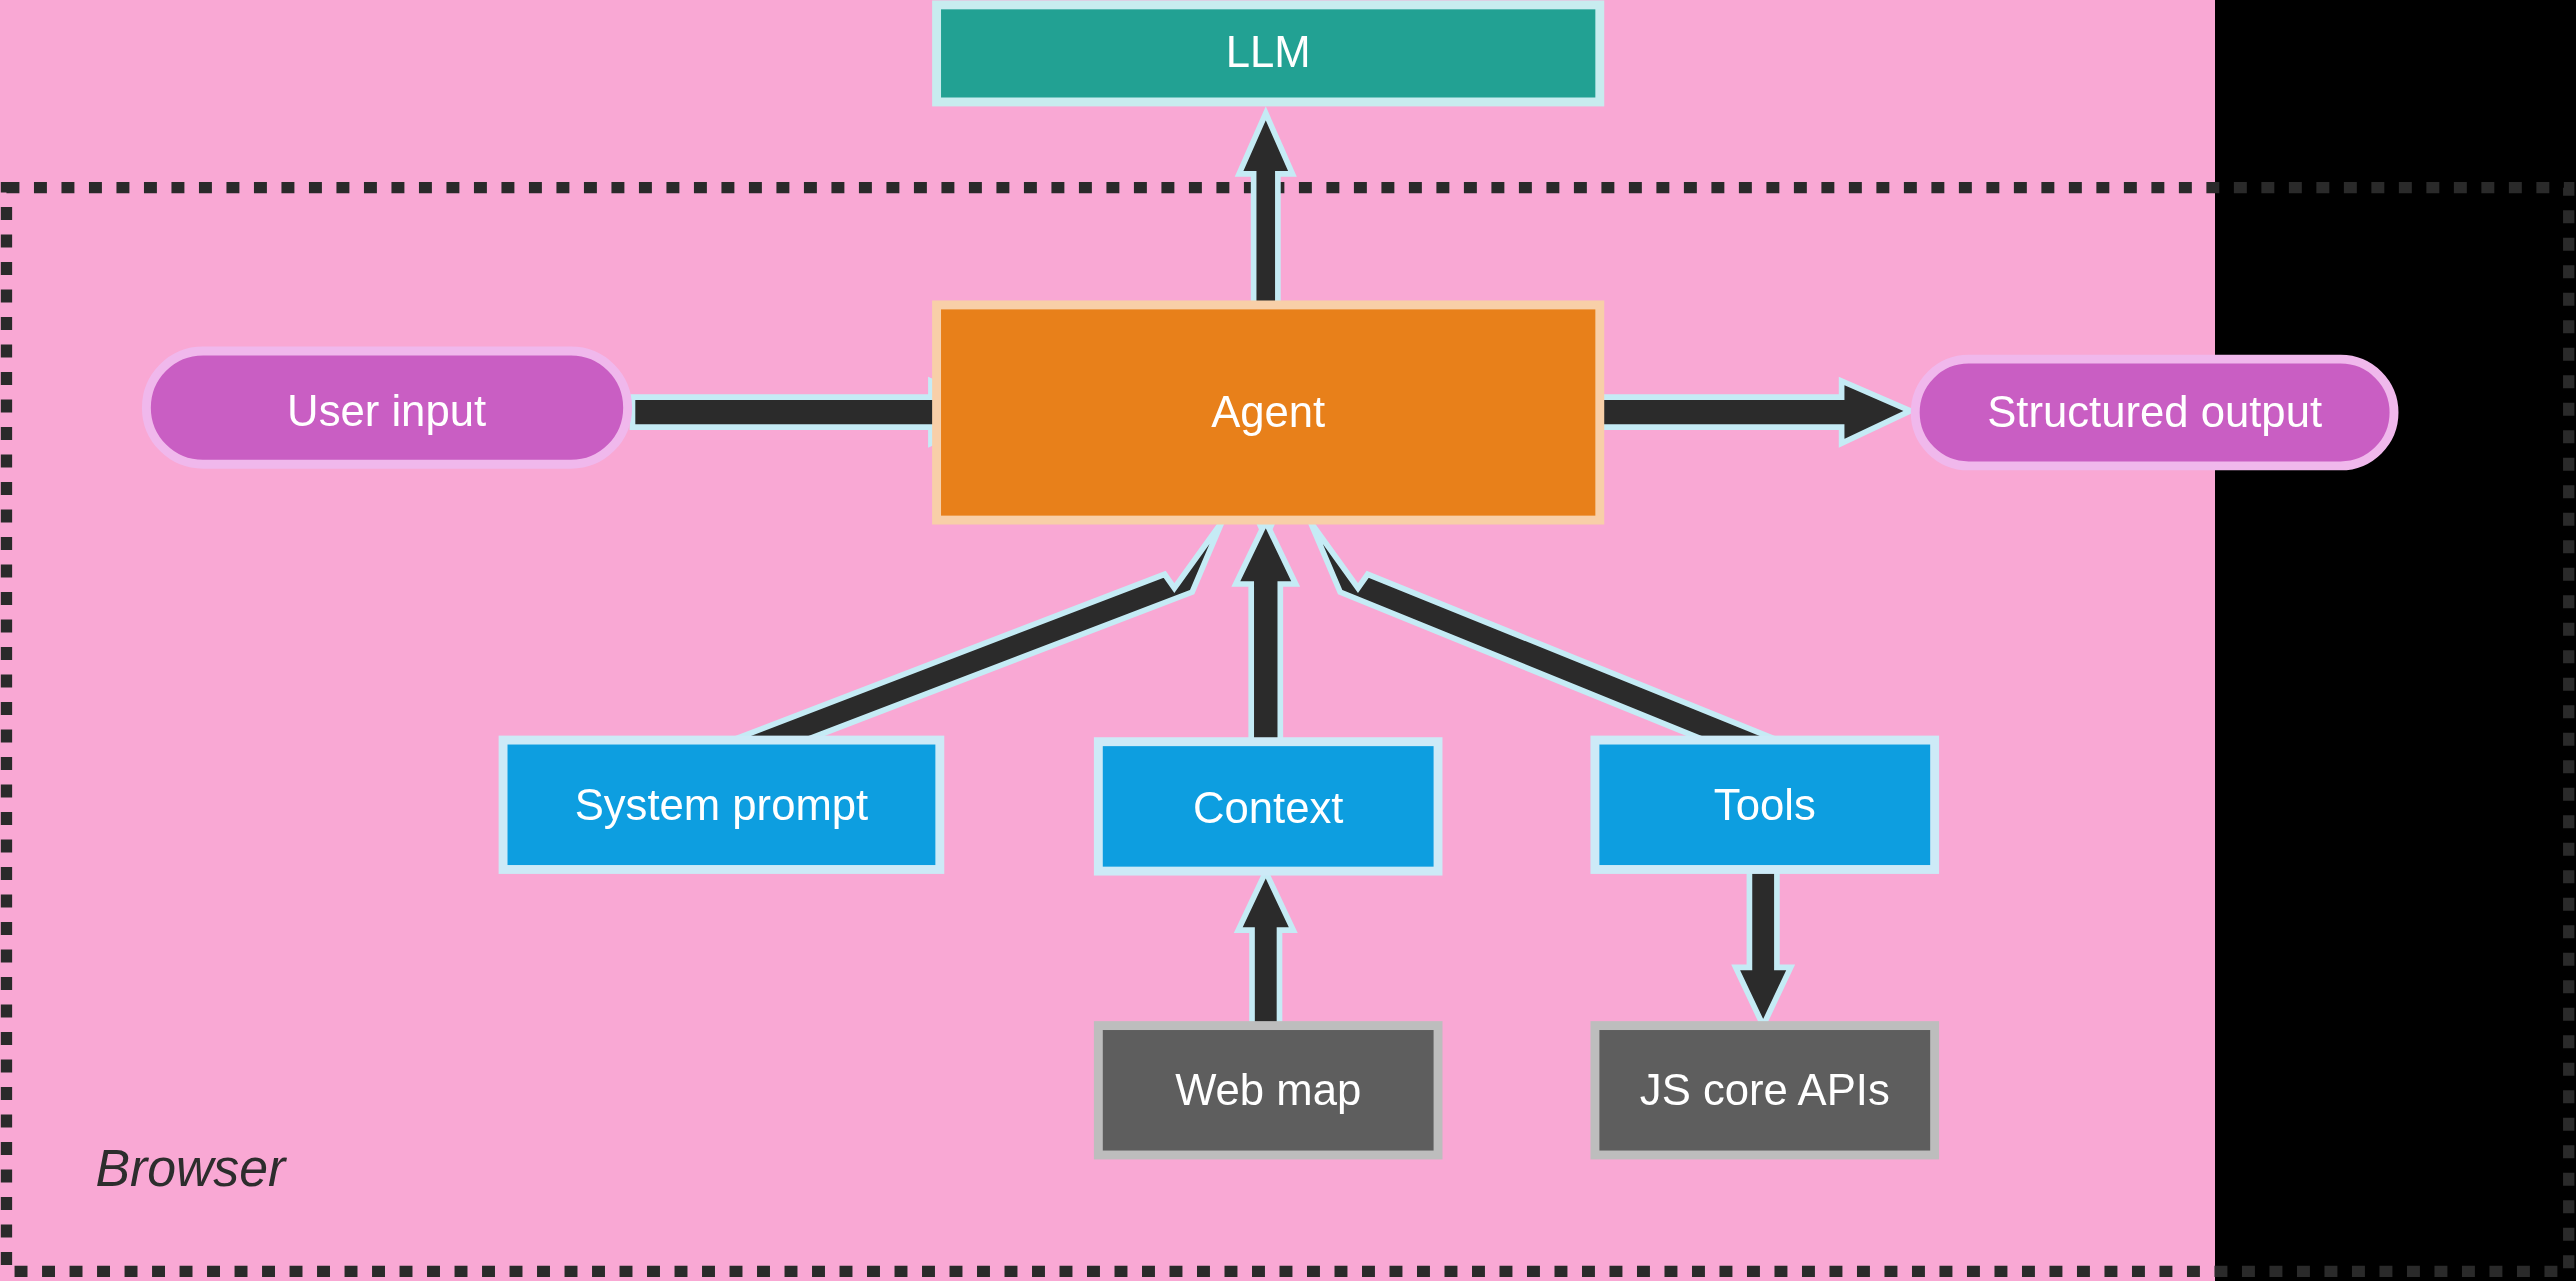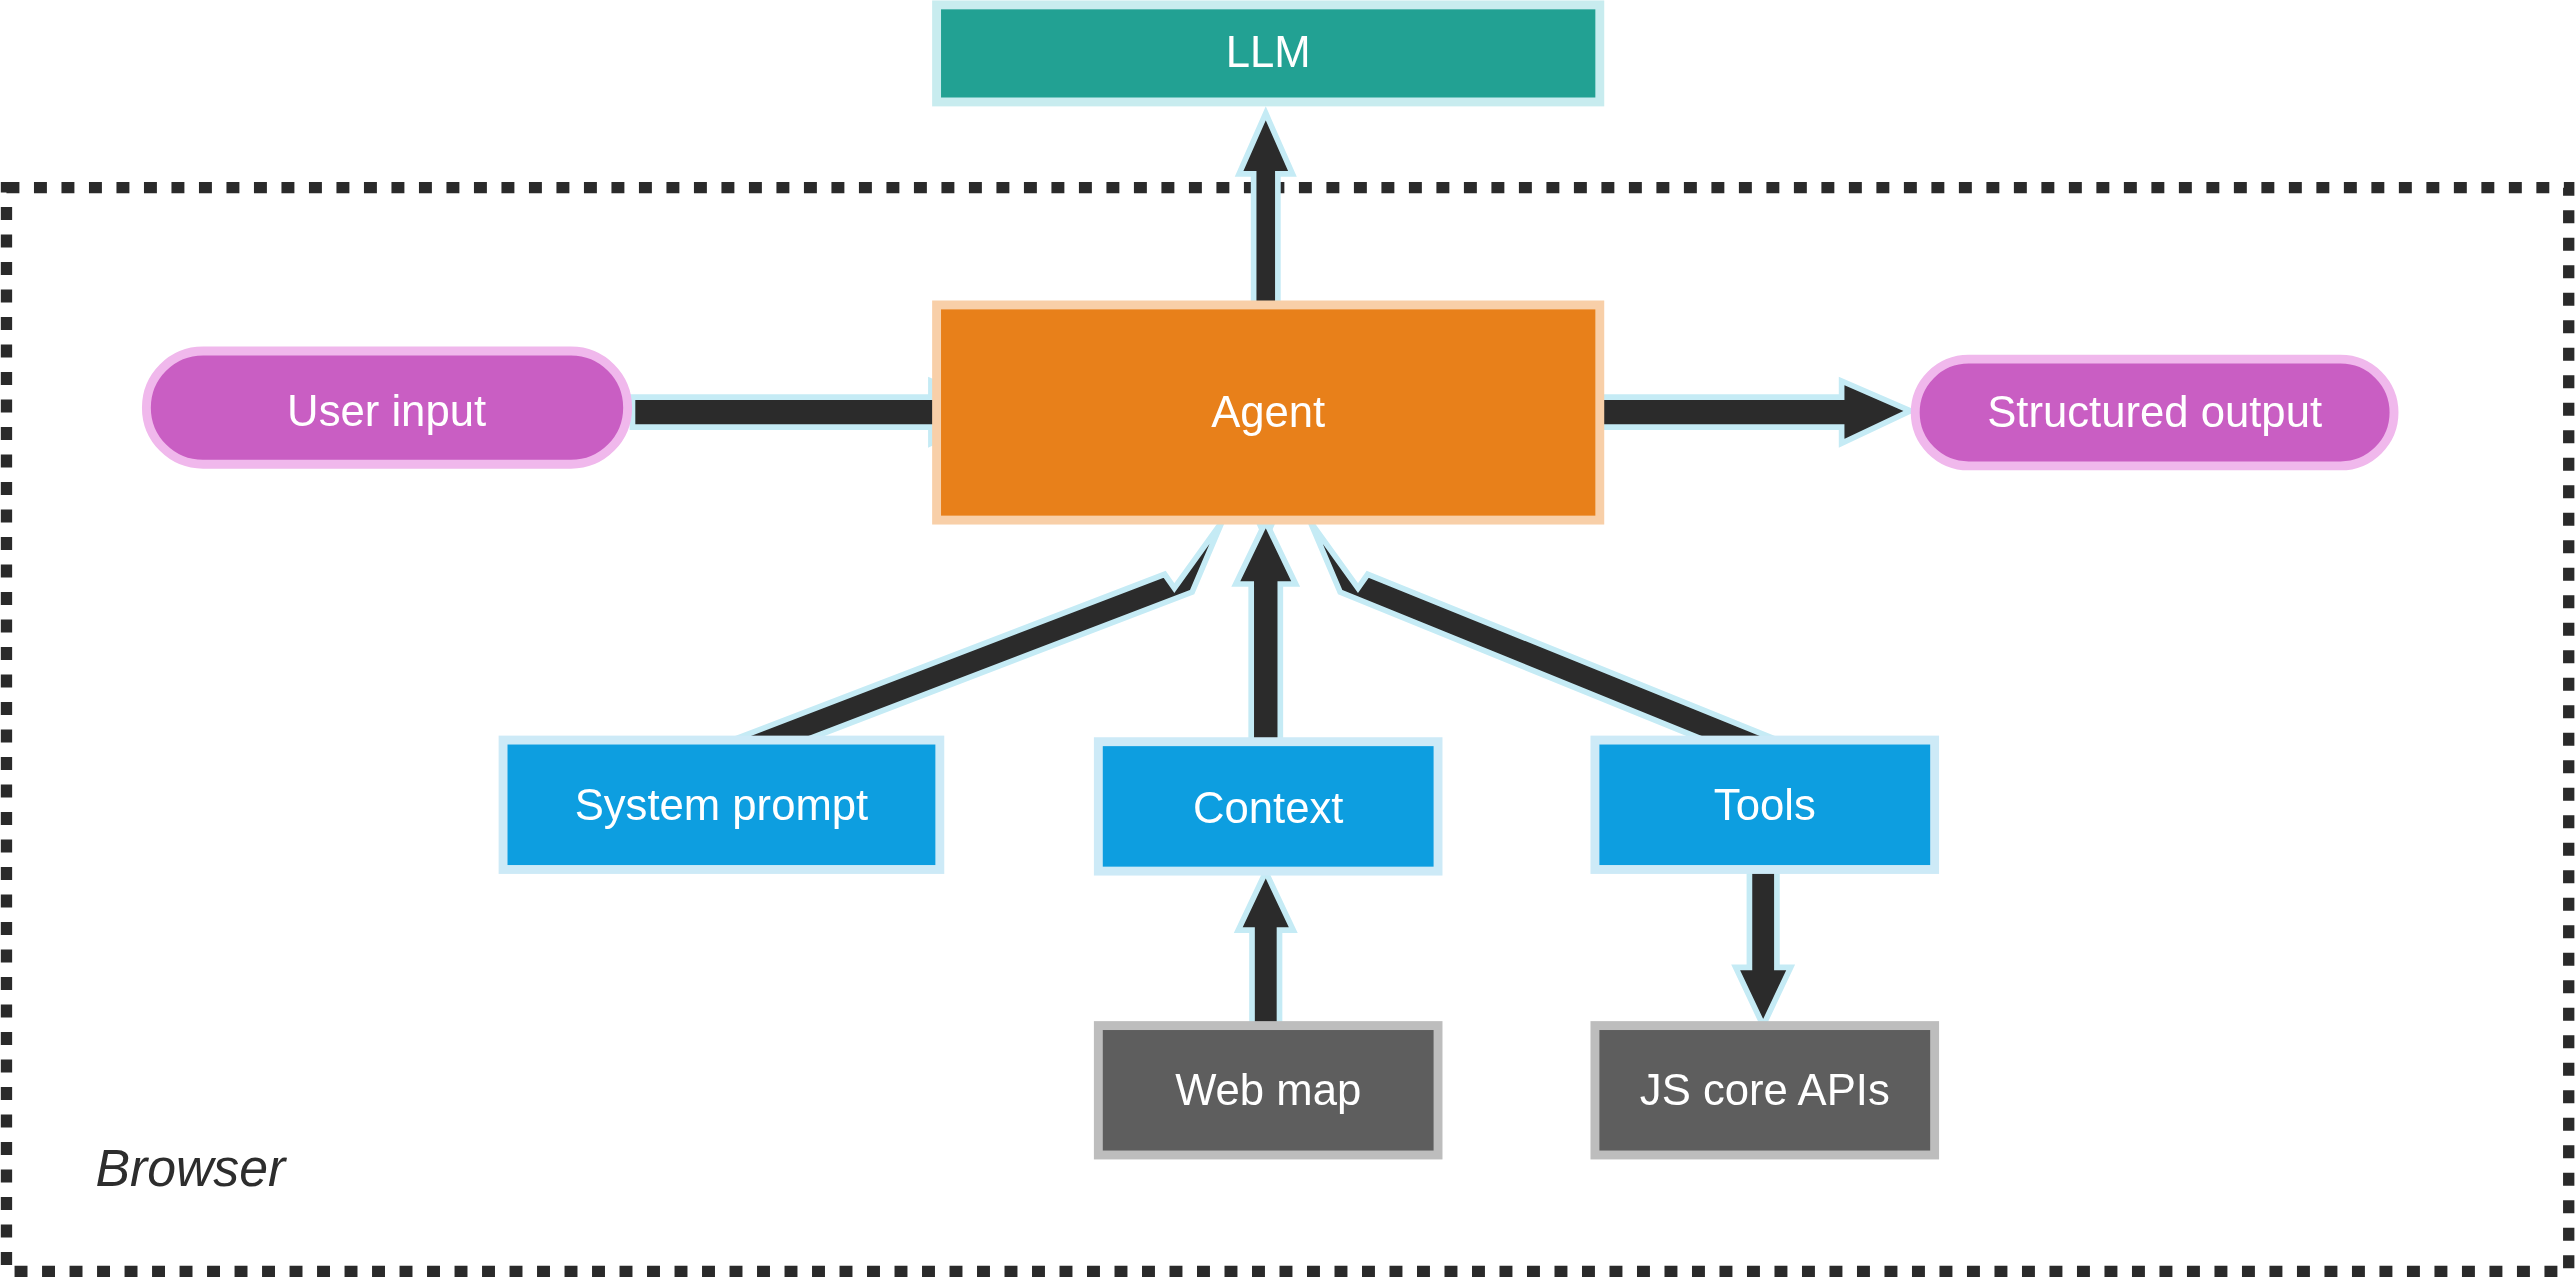--- a/index.html
+++ b/index.html
@@ -8,23 +8,24 @@
     background: #000000;
   }
   body {
     width: 2576px;
     height: 1282px;
     overflow: hidden;
     font-family: "Liberation Sans", sans-serif;
   }
   #stage {
     position: relative;
-    width: 2576px;
+    width: 2191px;
     height: 1282px;
-    background: #ffffff;
+    background: #f9a8d4;
+    padding-left: 24px;
   }
   #diagram {
     position: absolute;
     top: 0;
     left: 0;
     width: 2576px;
     height: 1282px;
     display: block;
   }
   .node-label {

